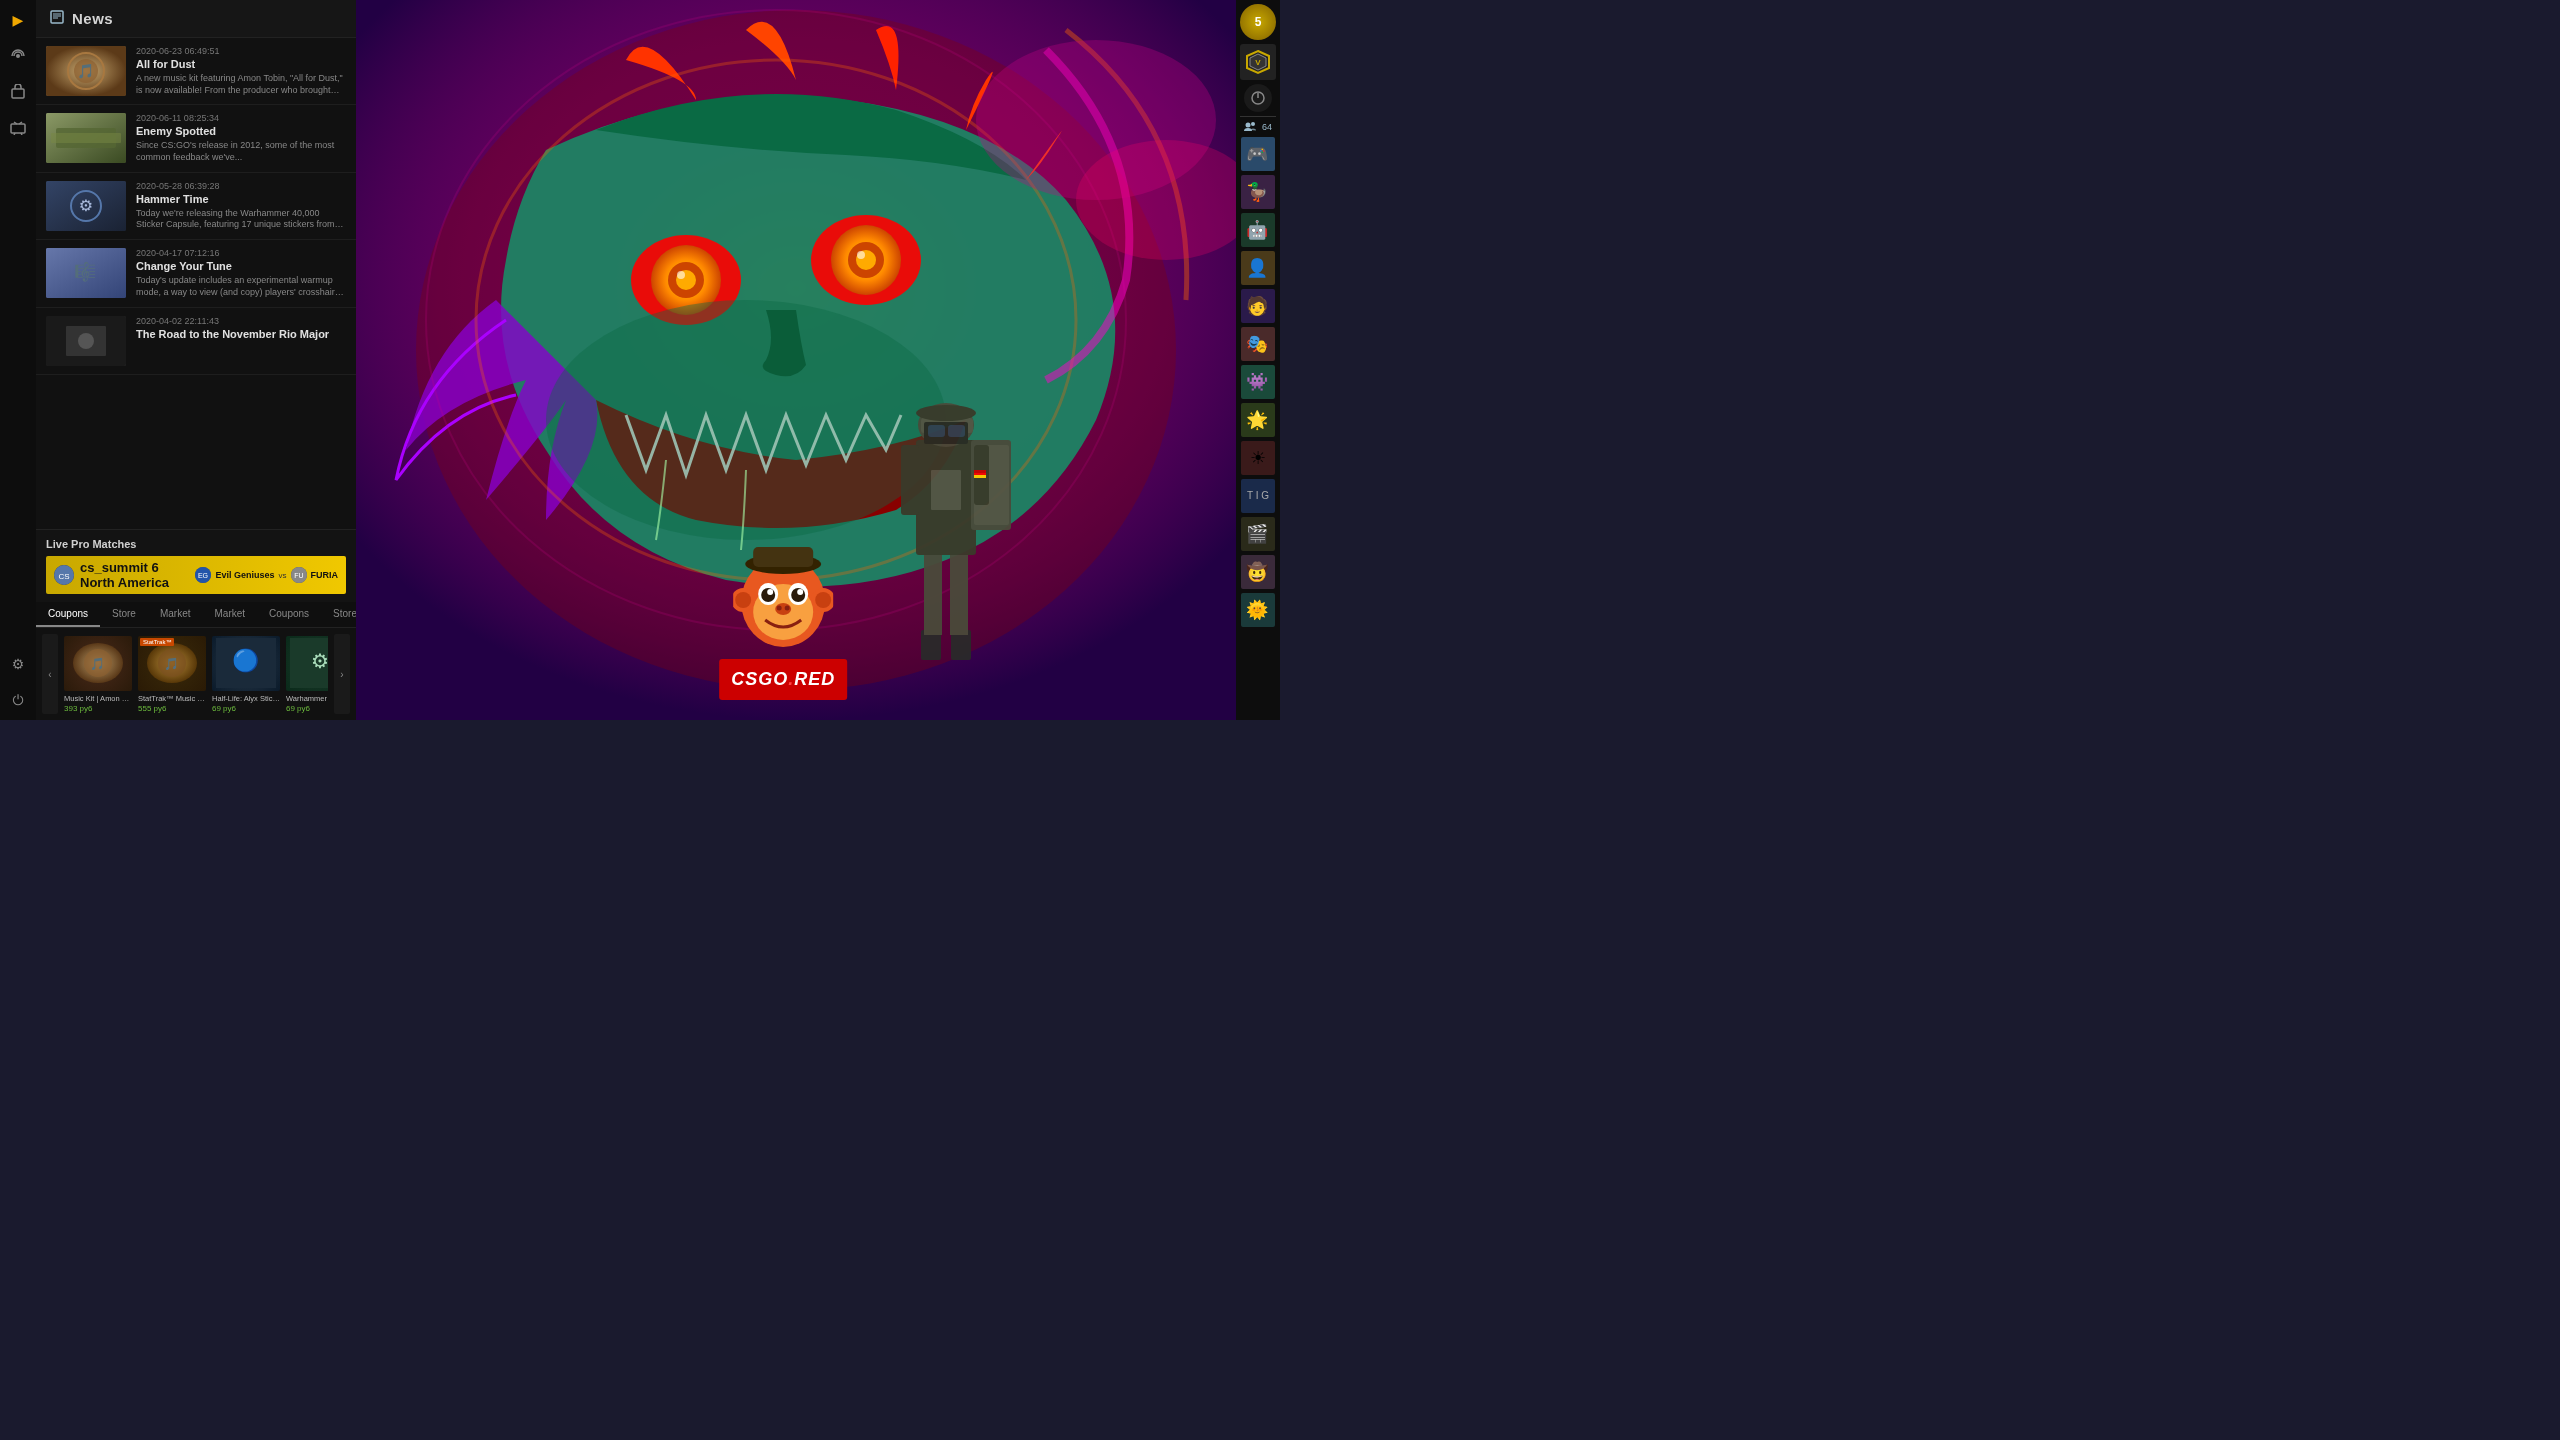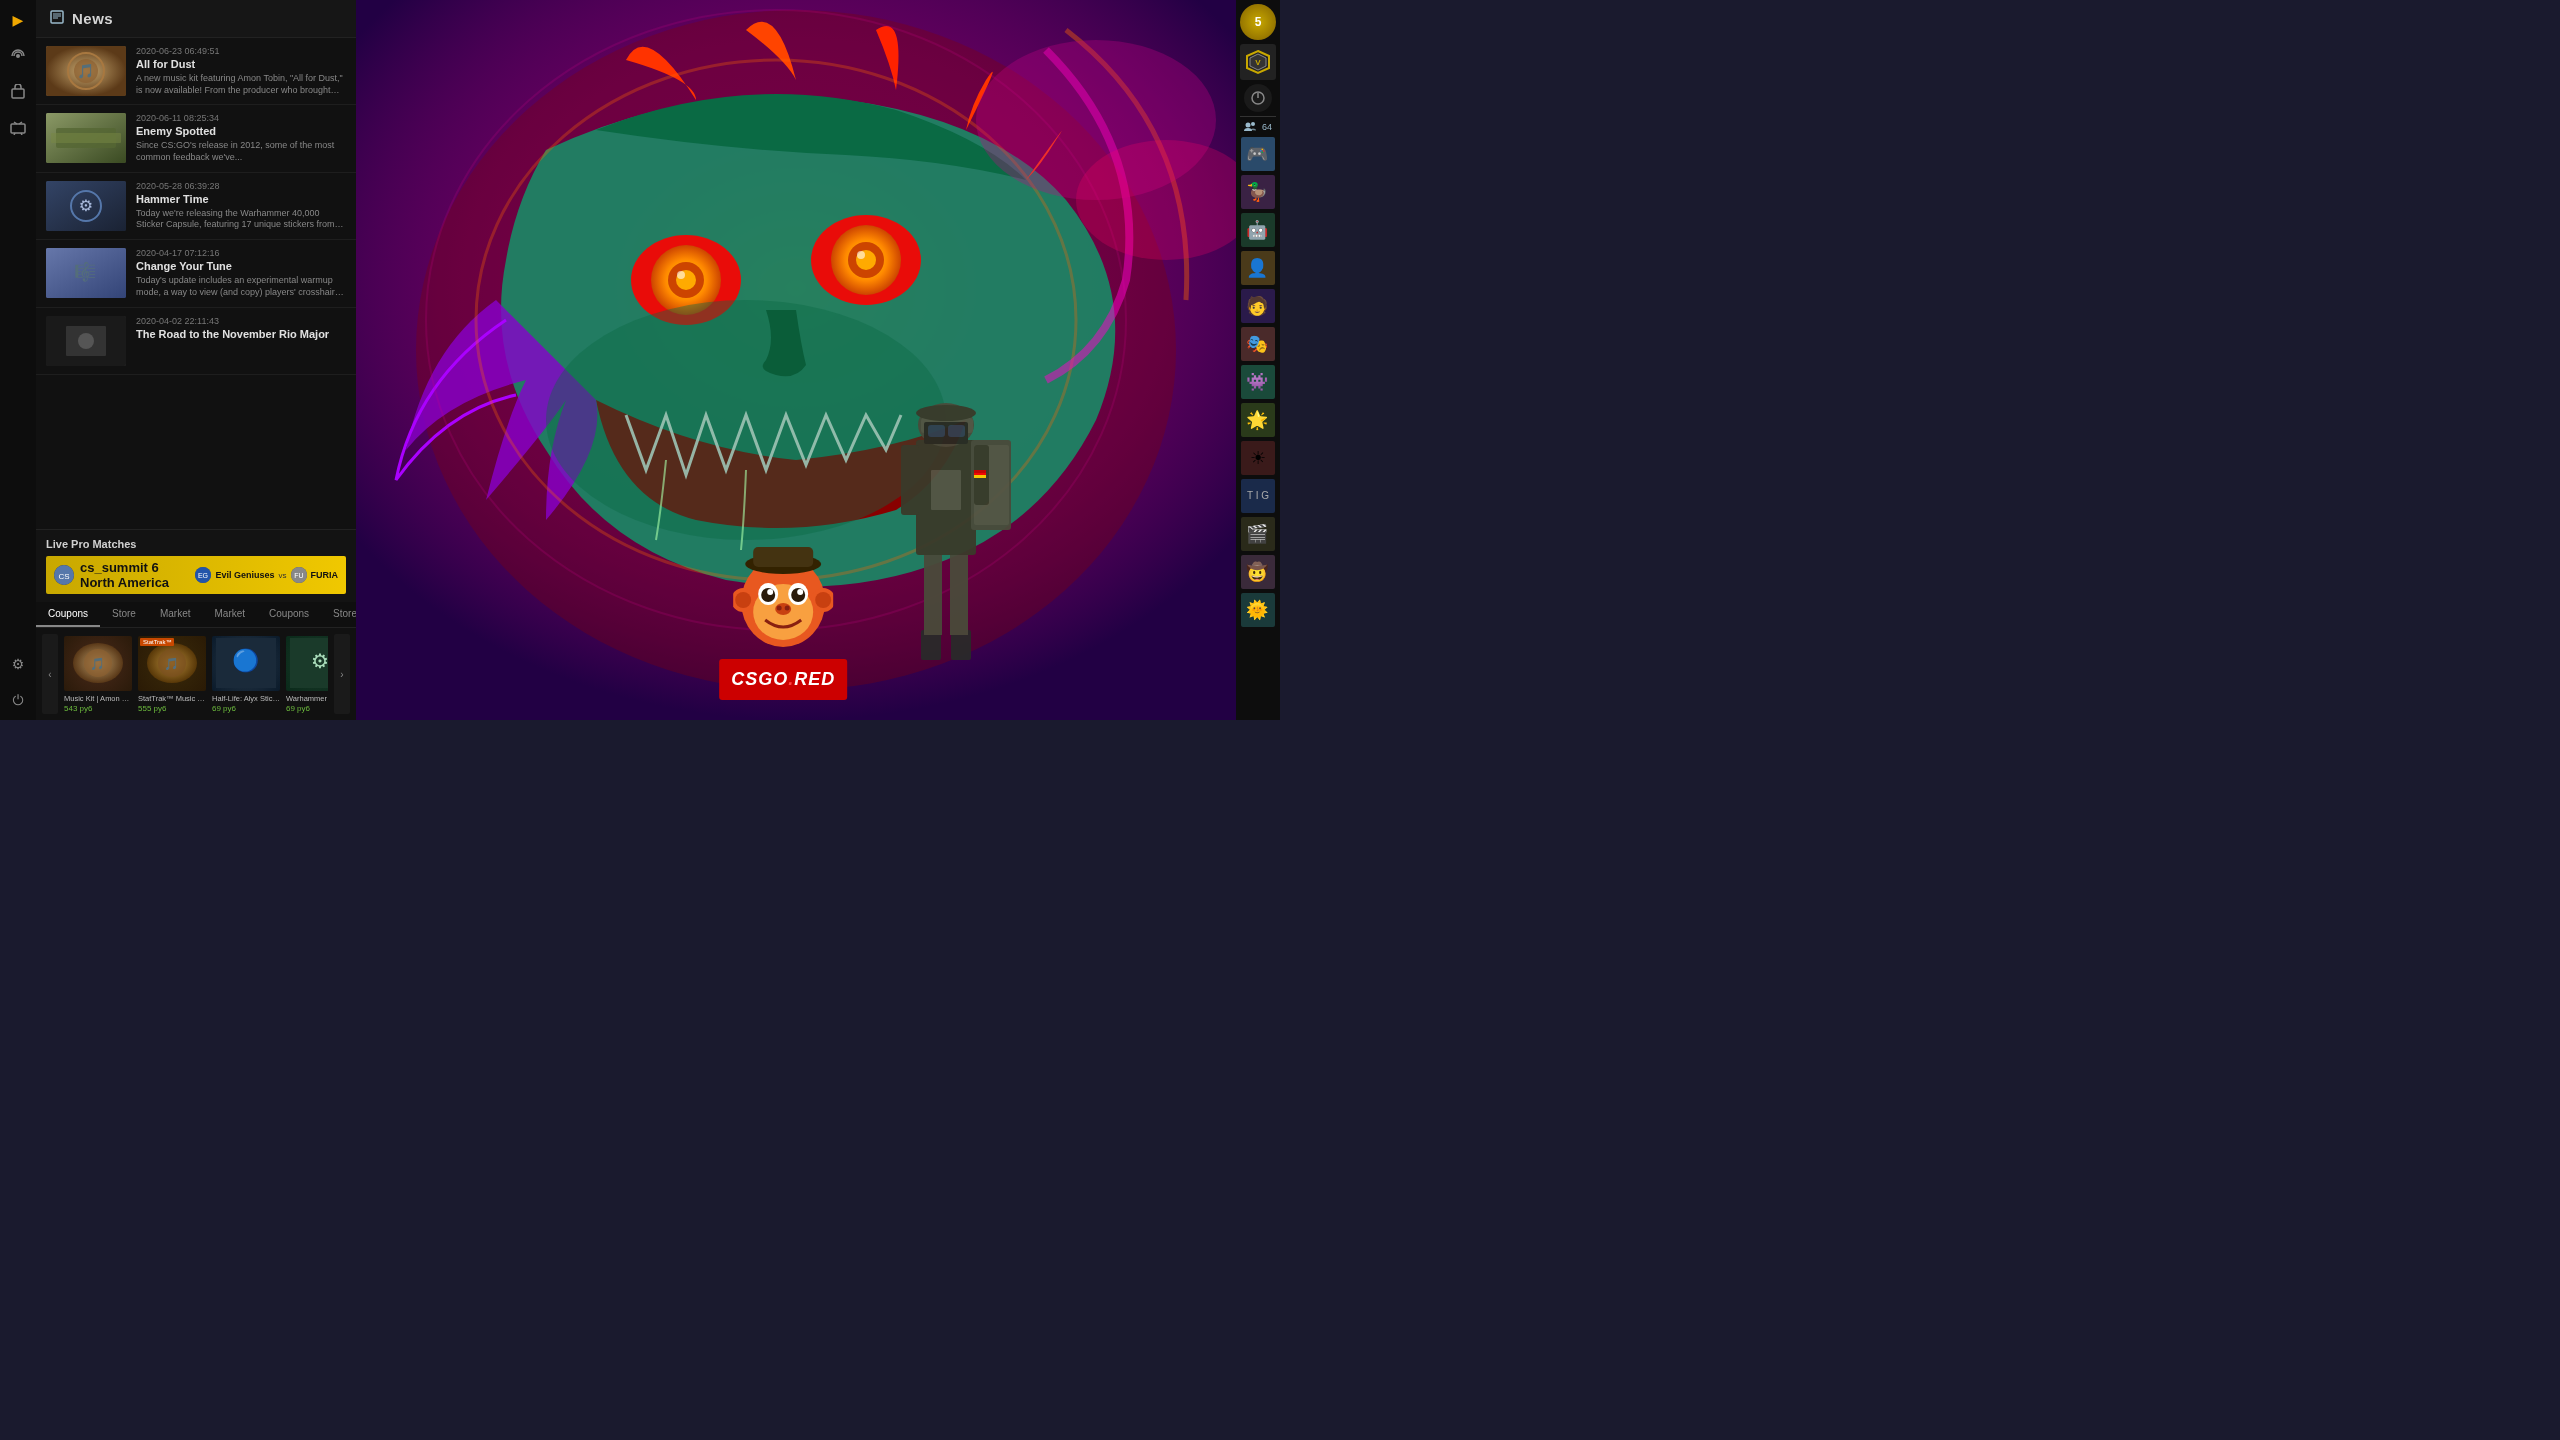--- a/index.html
+++ b/index.html
@@ -590,21 +590,21 @@
                     <stop offset="0%" stop-color="#c8a870"></stop>
                     <stop offset="100%" stop-color="#5c3a18"></stop>
                   </radialGradient>
                 </defs>
               <ellipse cx="30" cy="25" rx="25" ry="20" fill="url(#si0)" opacity="0.9"></ellipse>
               <circle cx="30" cy="25" r="14" fill="#8B6030" opacity="0.7"></circle>
               <text x="30" y="30" text-anchor="middle" fill="#fff" font-size="12">🎵</text>
             </svg>
           </div>
           <div class="store-item-name">Music Kit | Amon Tobin, ...</div>
-          <div class="store-item-price">543 py6</div>
+          <div class="store-item-price">393 py6</div>
         </div>
 
         <div class="store-item">
           <div class="store-item-img item-bg-2">
             <div class="stattrak-badge">StatTrak™</div>
             <svg width="60" height="50" viewBox="0 0 60 50">
               <defs>
                   <radialGradient id="si1" cx="50%" cy="50%" r="50%">
                     <stop offset="0%" stop-color="#c89840"></stop>
                     <stop offset="100%" stop-color="#5c3a08"></stop>

